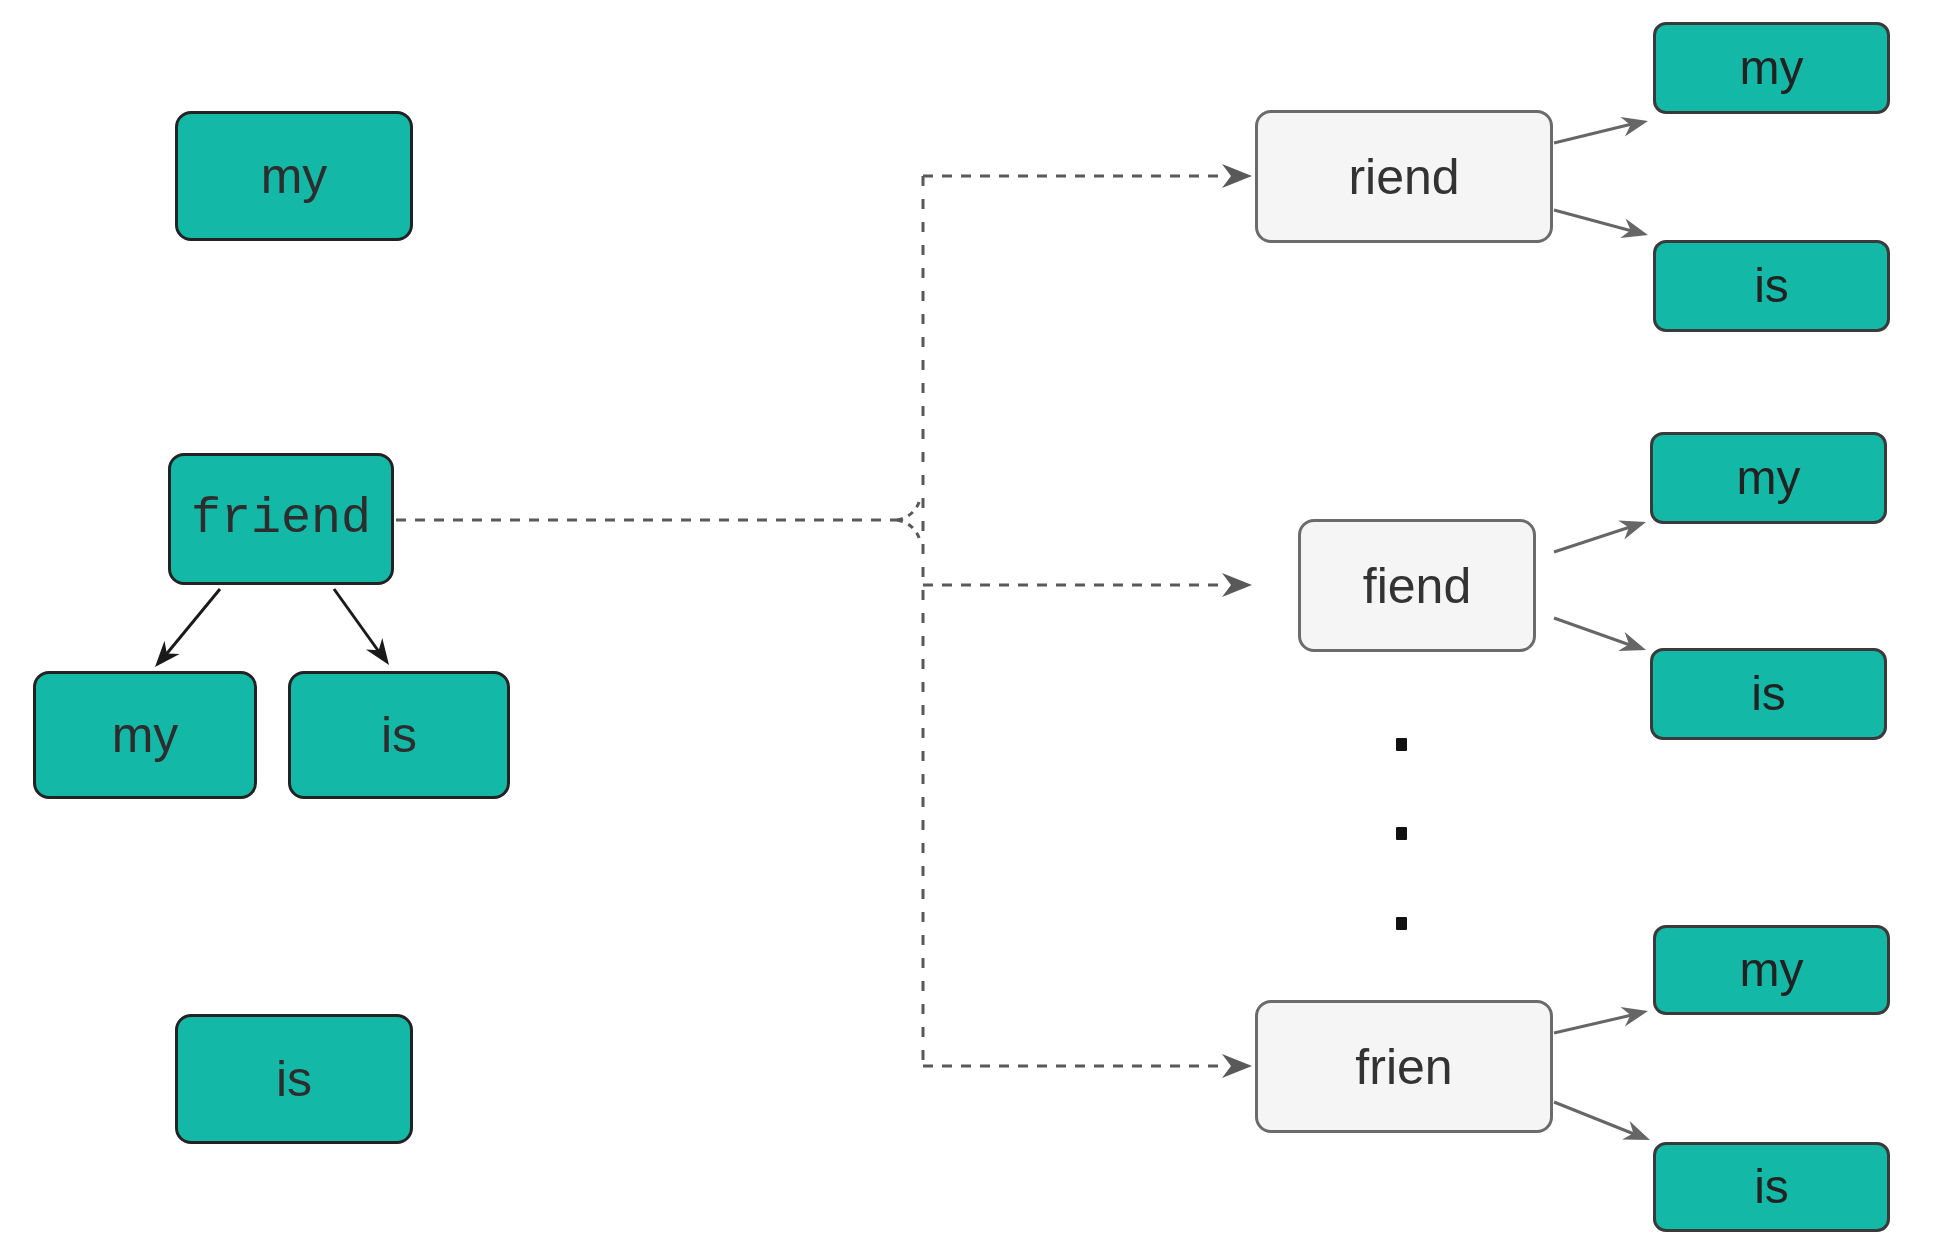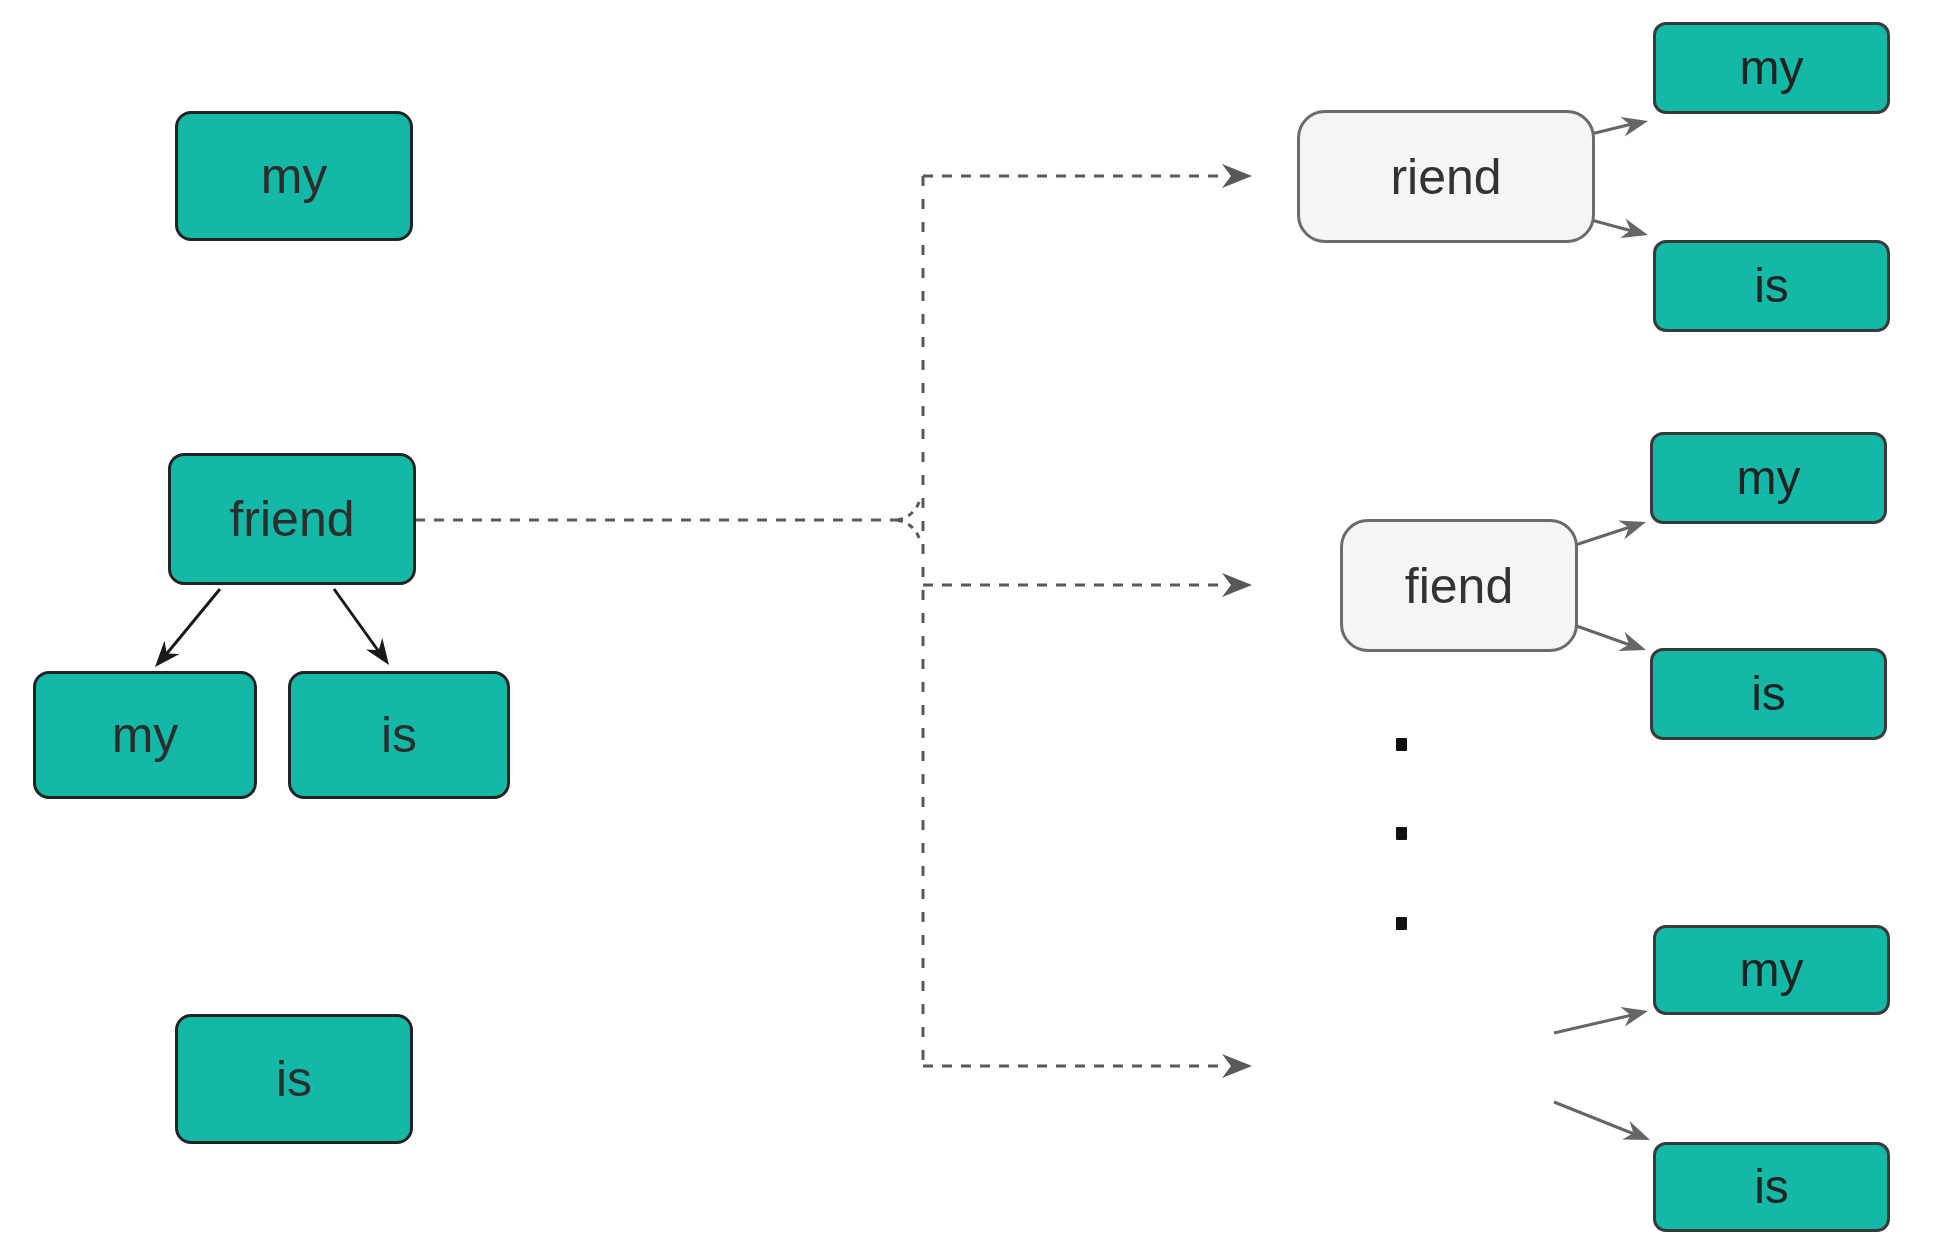--- a/index.html
+++ b/index.html
@@ -20,36 +20,35 @@
   }
   
   .node.dark {
     border:3px solid #222222;
     border-radius:16px;
     font-size:50px;
   }
   
   .node.variant {
     border:3px solid #6b6b6b;
-    border-radius:28px;
+    border-radius:16px;
     background:#f5f5f5;
     color:#333333;
     font-size:50px;
-    margin-left:42px;
   }
   
   .node.ctx {
     border:3px solid #3a3a3a;
     border-radius:13px;
     font-size:48px;
     color:#222222;
   }
 
   #b-ctx-before { left:175px;  top:111px;  width:238px; height:130px; }
-  #b-root       { left:168px;  top:453px;  width:248px; height:132px; }
+  #b-root       { left:168px;  top:453px;  width:226px; height:132px;font-family:Liberation Mono, monospace; }
   #b-child-left { left:33px;   top:671px;  width:224px; height:128px; }
   #b-child-right{ left:288px;  top:671px;  width:222px; height:128px; }
   #b-ctx-after  { left:175px;  top:1014px; width:238px; height:130px; }
 
   #b-var1       { left:1255px; top:110px;  width:298px; height:133px; }
   #b-var2       { left:1298px; top:519px;  width:238px; height:133px; }
   #b-var3       { left:1255px; top:1000px; width:298px; height:133px; }
 
   #b-var1-my    { left:1653px; top:22px;   width:237px; height:92px; }
   #b-var1-is    { left:1653px; top:240px;  width:237px; height:92px; }
@@ -143,16 +142,17 @@
   <div class="node dark" id="b-ctx-after">is</div>
 
   <div class="node variant" id="b-var1">riend</div>
   <div class="node ctx" id="b-var1-my">my</div>
   <div class="node ctx" id="b-var1-is">is</div>
 
   <div class="node variant" id="b-var2">fiend</div>
   <div class="node ctx" id="b-var2-my">my</div>
   <div class="node ctx" id="b-var2-is">is</div>
 
+  <div class="node variant" id="b-var3">frien</div>
   <div class="node ctx" id="b-var3-my">my</div>
   <div class="node ctx" id="b-var3-is">is</div>
 
 </div>
 
 </body></html>

